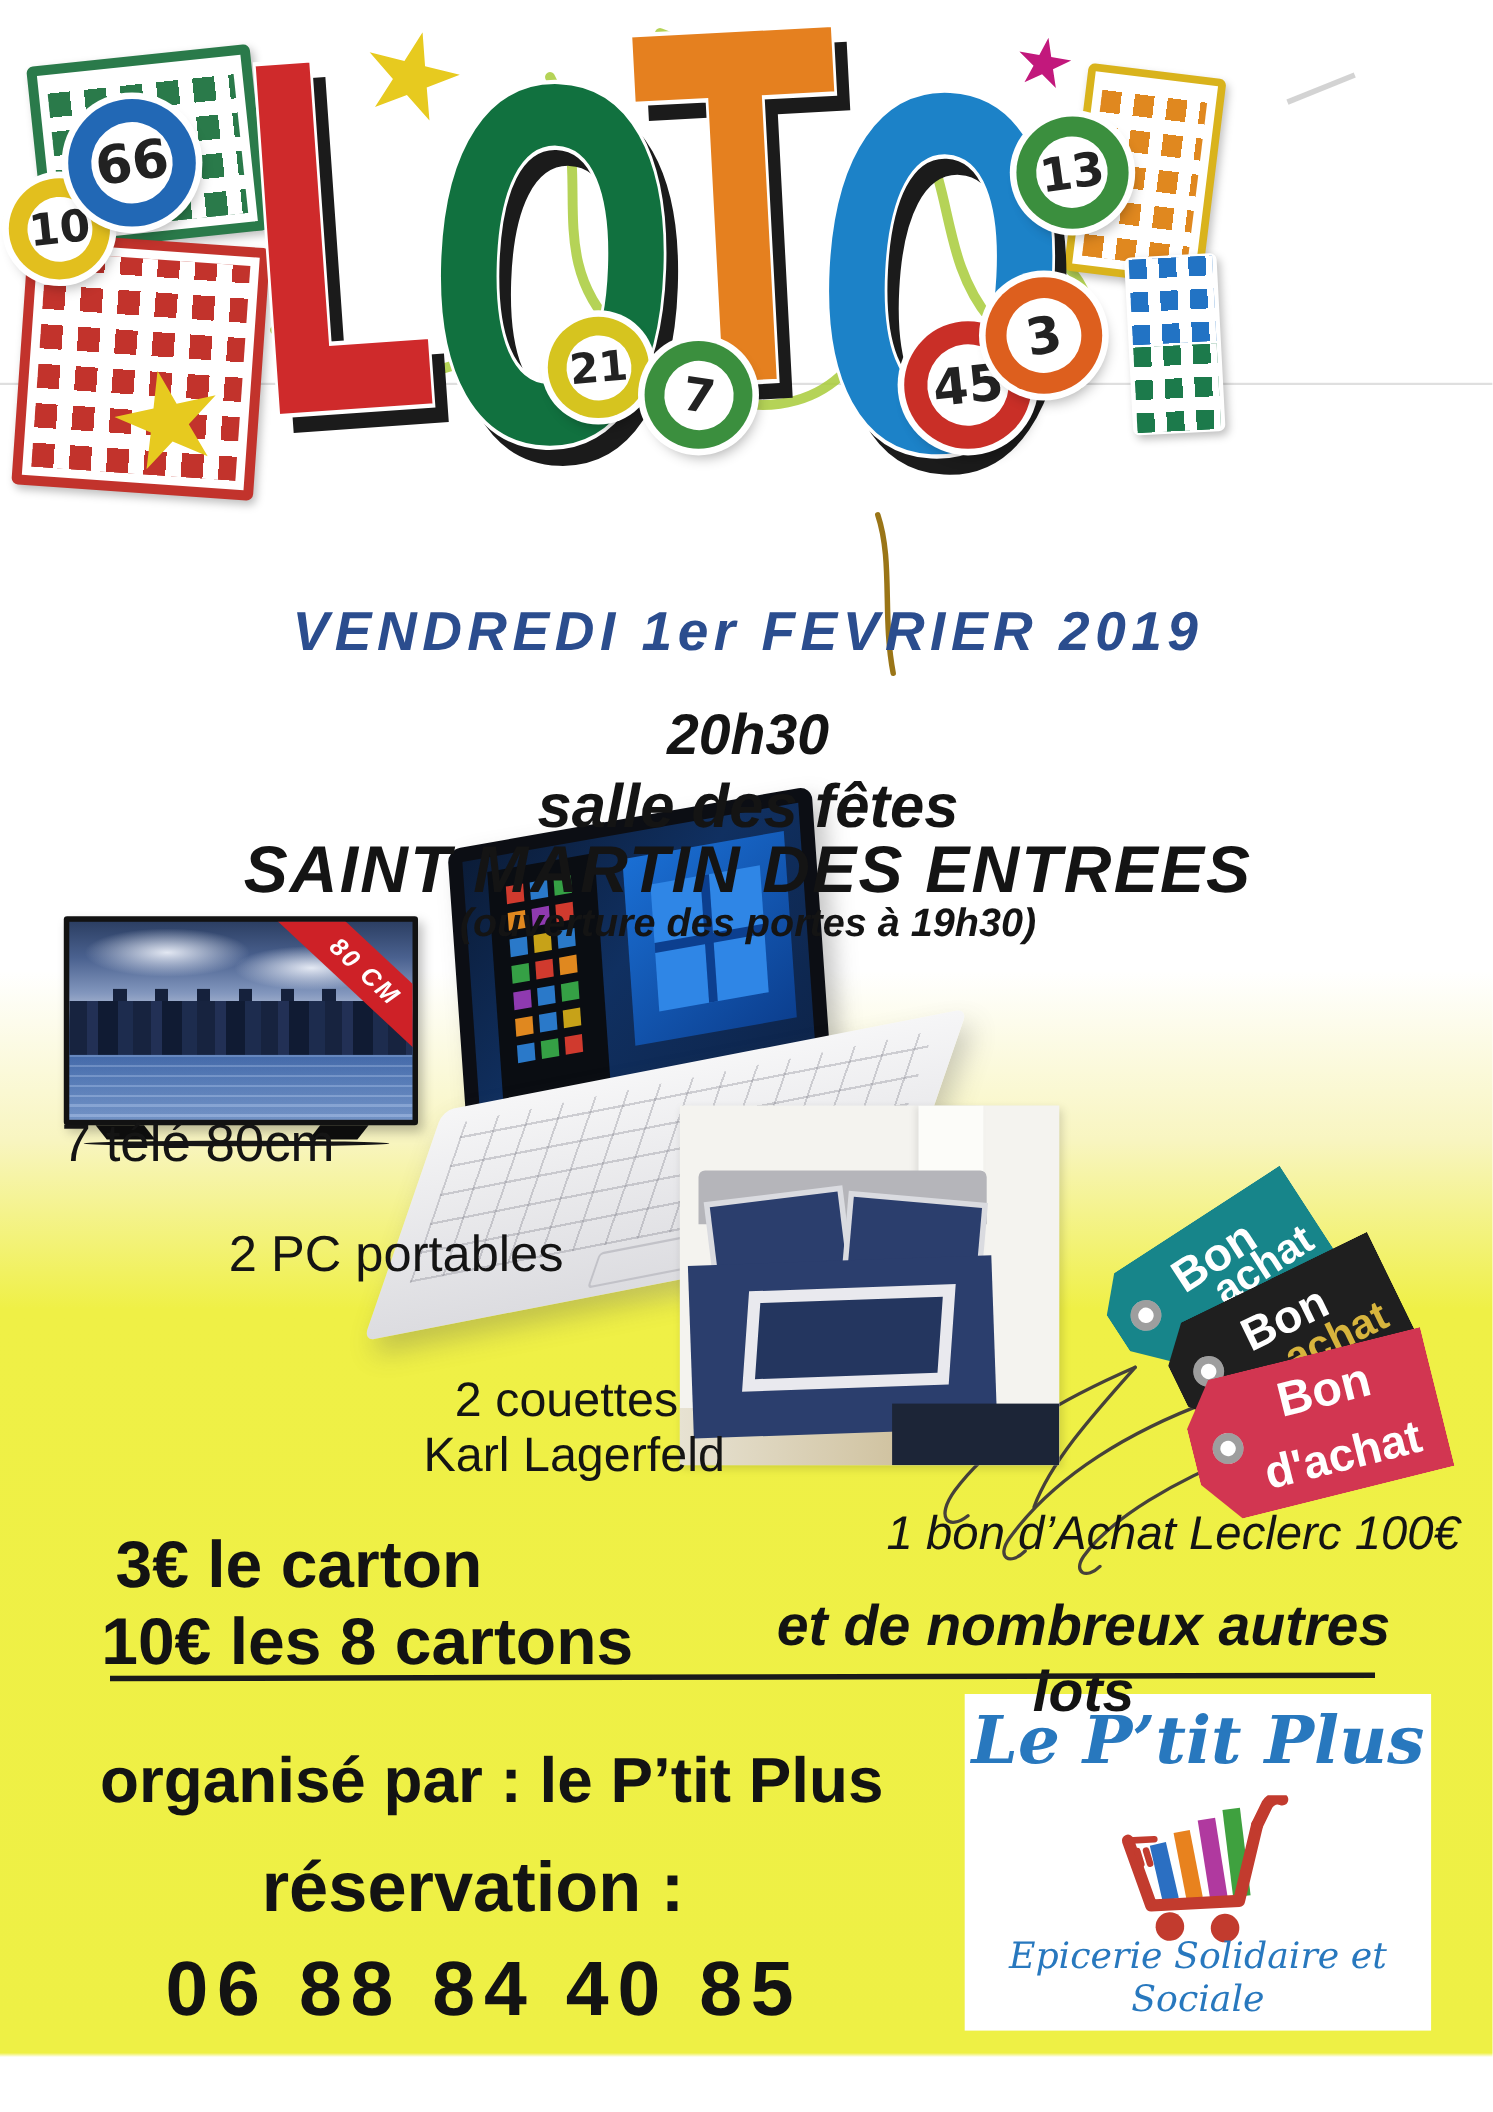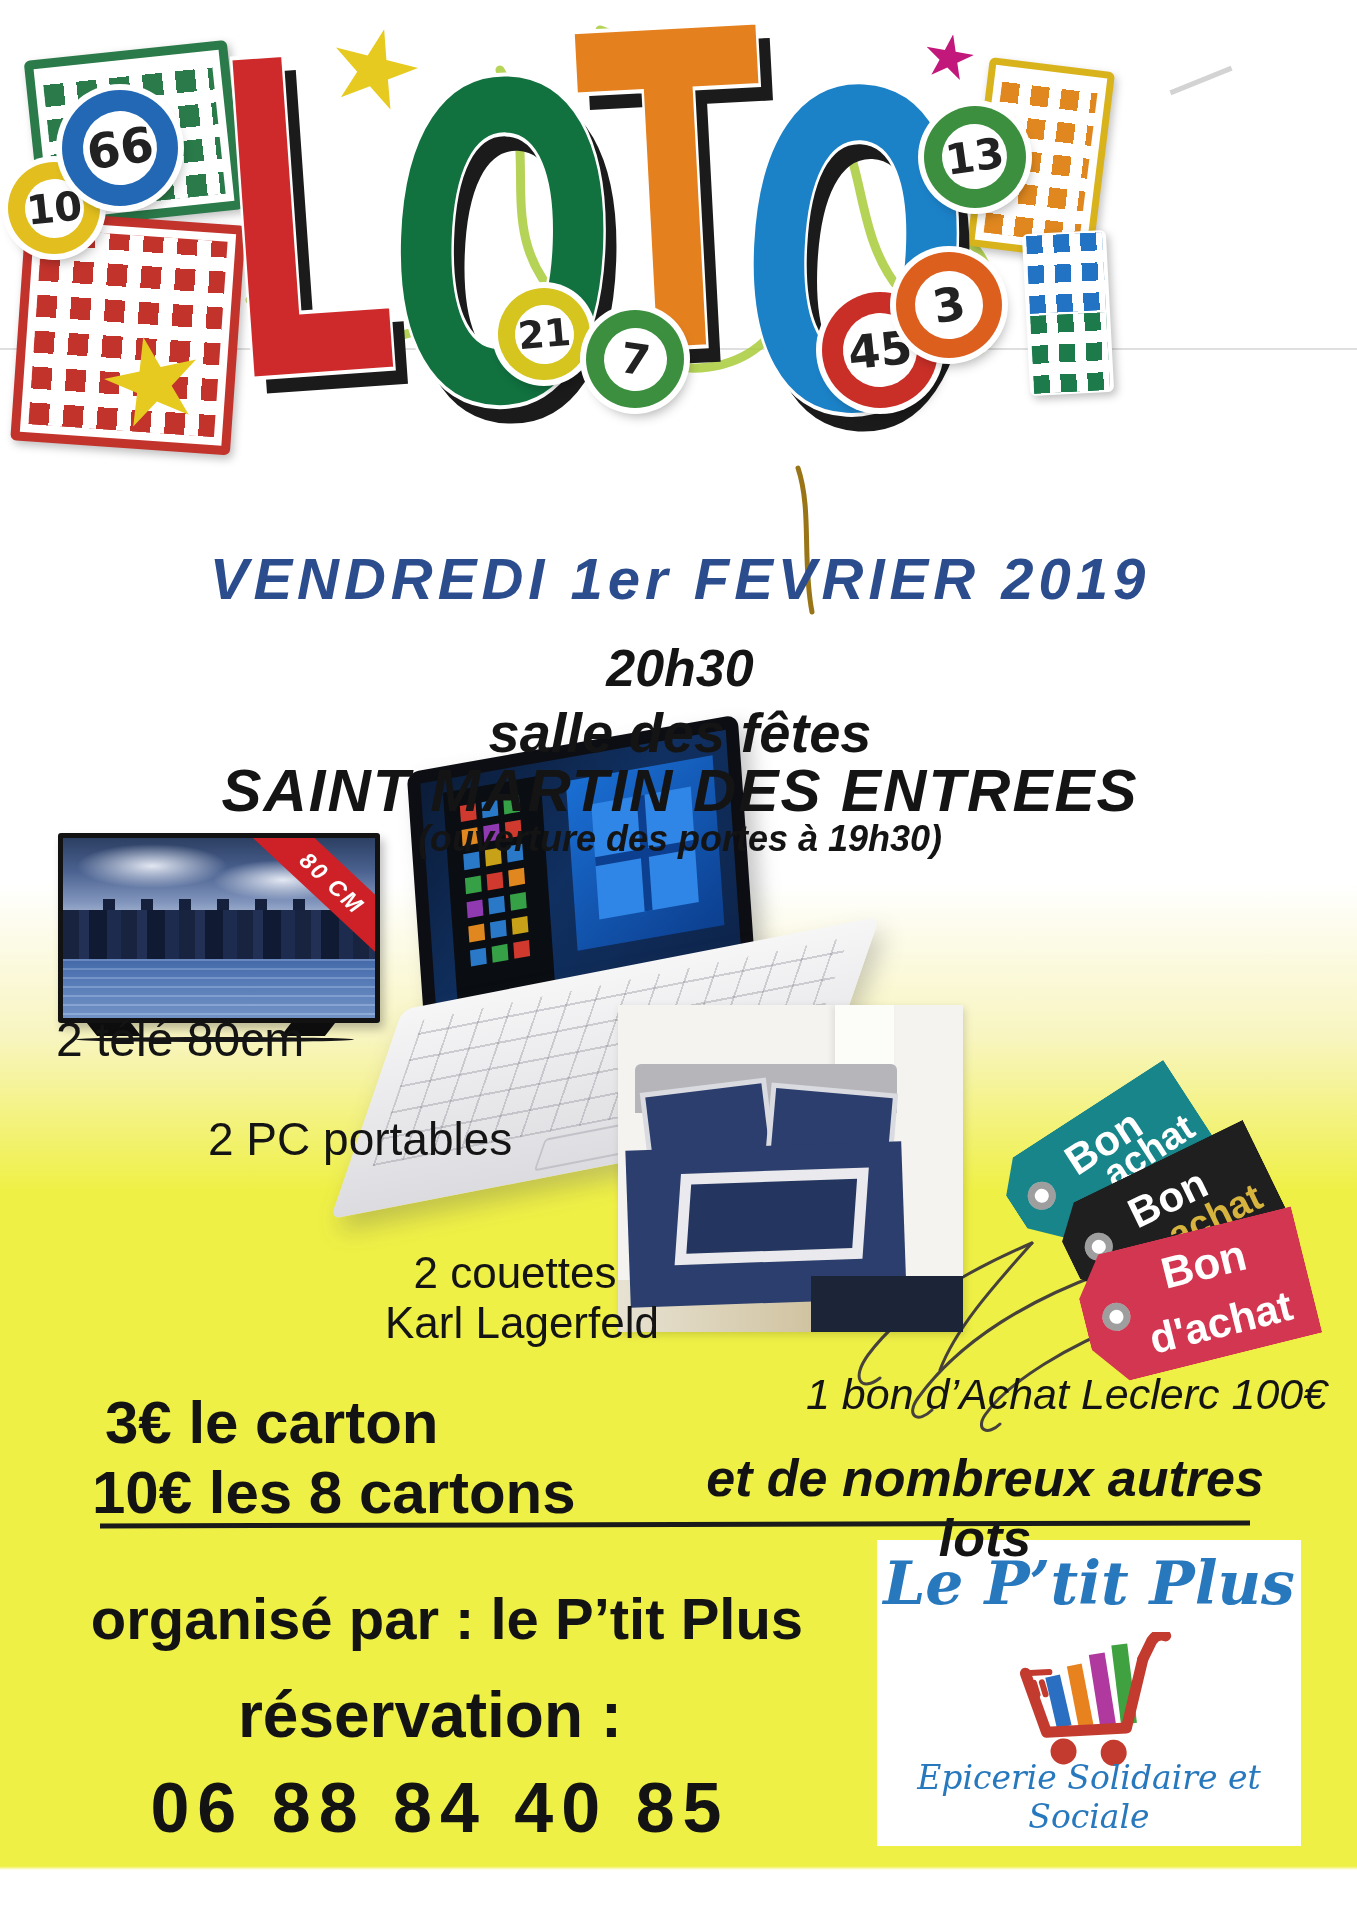--- a/index.html
+++ b/index.html
@@ -54,21 +54,21 @@
   .b7{left:924px;top:106px;width:102px;height:102px;background:#3b8f3e;}.b7 .num{font-size:42px;transform:rotate(-8deg);}
 
   .star{z-index:5;clip-path:polygon(50% 0%,61% 35%,98% 35%,68% 57%,79% 91%,50% 70%,21% 91%,32% 57%,2% 35%,39% 35%);
     filter:drop-shadow(0 0 3px #fff) drop-shadow(0 0 2px #fff);}
   .star.s1{left:330px;top:28px;width:88px;height:84px;background:#e7ca1f;transform:rotate(14deg);}
   .star.s2{left:104px;top:336px;width:98px;height:94px;background:#e7ca1f;transform:rotate(-12deg);}
   .star.s3{left:924px;top:34px;width:50px;height:48px;background:#c2187c;transform:rotate(10deg);z-index:3;}
 
   
   .headline{left:10px;top:545px;width:1340px;text-align:center;z-index:6;color:#2b4d8e;
-    font-size:58px;font-weight:bold;font-style:italic;letter-spacing:5px;white-space:nowrap;}
+    font-size:50px;font-weight:bold;font-style:italic;letter-spacing:5px;white-space:nowrap;}
   .time{left:10px;top:638px;width:1340px;text-align:center;z-index:6;color:#141414;font-size:52px;font-weight:bold;font-style:italic;}
   .venue{left:10px;top:700px;width:1340px;text-align:center;z-index:6;color:#141414;font-size:56px;font-weight:bold;font-style:italic;}
   .city{left:10px;top:756px;width:1340px;text-align:center;z-index:6;color:#141414;font-size:60px;font-weight:bold;font-style:italic;letter-spacing:2px;}
   .doors{left:10px;top:818px;width:1340px;text-align:center;z-index:6;color:#141414;font-size:36px;font-weight:bold;font-style:italic;}
 
   
   .tv{left:58px;top:833px;width:312px;height:180px;z-index:2;background:#121212;padding:5px;border-radius:3px;
     box-shadow:4px 6px 10px rgba(0,0,0,.25);}
   .tv-screen{position:absolute;inset:5px;overflow:hidden;
     background:linear-gradient(180deg,#2c3f63 0%,#4a618f 18%,#8296bd 36%,#a9b7d1 44%,#5f7cae 50%,#435f96 56%,#4168ab 62%,#5d83c0 80%,#7b9cd0 100%);}
@@ -242,21 +242,21 @@
       <div class="cloud c2"></div>
       <div class="skyline2"></div>
       <div class="skyline"></div>
       <div class="water"></div>
       <div class="tv-badge">80 CM</div>
     </div>
     <div class="tv-leg leg-l"></div>
     <div class="tv-leg leg-r"></div>
     <div class="tv-base"></div>
   </div>
-  <div class="abs lbl tv-label">2 télé 80cm</div>
+  <div class="abs lbl tv-label">7 télé 80cm</div>
 
   <div class="abs laptop">
     <div class="lap-screen">
       <div class="lap-desktop">
         <div class="start-strip">
           <div class="tiles"></div>
         </div>
         <div class="win-window">
           <div class="panes"></div>
         </div>

